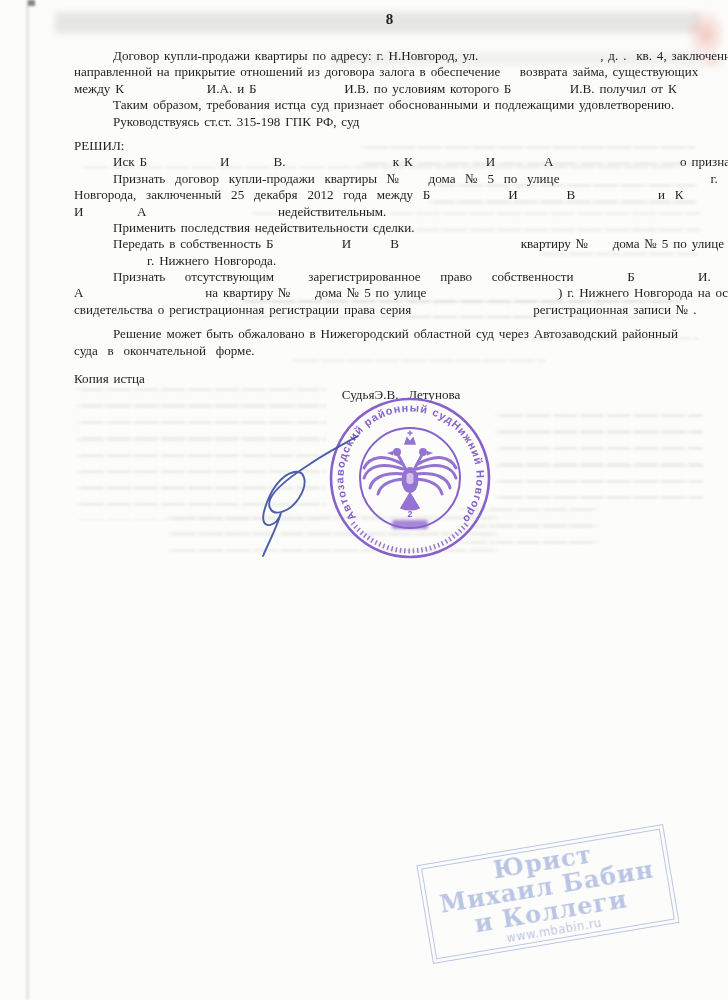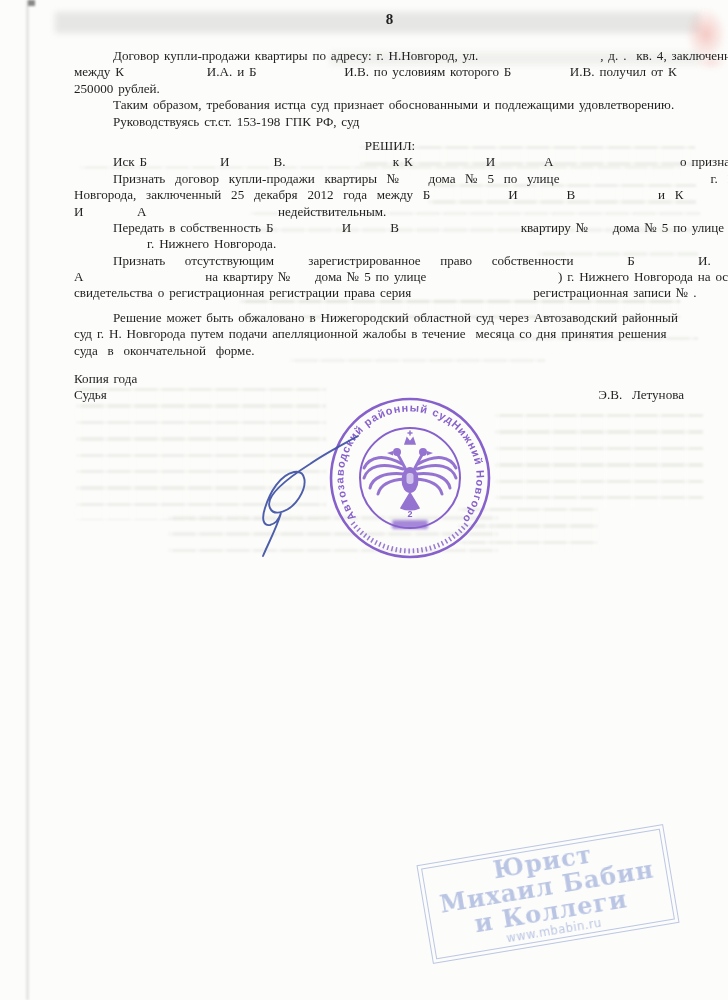--- a/index.html
+++ b/index.html
@@ -19,24 +19,24 @@
   .corner-mark{position:absolute;left:28px;top:0;width:7px;height:6px;background:rgba(40,40,40,.55);filter:blur(1px);}
 
   
   .pagenum{position:absolute;left:0;top:11px;width:780px;text-align:center;
     font-size:15px;font-weight:bold;letter-spacing:1px;}
 
   
   .doc{position:absolute;left:74px;top:48px;width:632px;font-size:13.1px;line-height:16.4px;
        word-spacing:1.6px;}
   .doc .line{white-space:pre;height:16.4px;}
-  .doc .line.center{text-align:center;white-space:normal;}
+  .doc .line.center{text-align:left;white-space:normal;}
   .doc .line.gap8{height:8px;}
   .doc .line.gap4{height:4px;}
-  .doc .line.split{display:flex;justify-content:space-between;white-space:pre;}
+  .doc .line.split{display:flex;justify-content:center;white-space:pre;margin-left:44px;}
   .doc .line.split .right{padding-right:22px;}
 
   
   .ghost{position:absolute;filter:blur(1.2px);opacity:.5;pointer-events:none;
     background-image:
       repeating-linear-gradient(90deg, rgba(252,252,250,.55) 0 5px, rgba(252,252,250,0) 5px 27px),
       repeating-linear-gradient(180deg, rgba(118,132,106,.22) 0 3.5px, rgba(0,0,0,0) 3.5px 16.4px);}
   .ghost.strong{opacity:.8;}
 
   
@@ -79,42 +79,42 @@
   <div class="ghost strong" style="left:240px;top:300px;width:440px;height:18px"></div>
   <div class="ghost" style="left:500px;top:337px;width:198px;height:16px;opacity:.45"></div>
   <div class="ghost" style="left:290px;top:359px;width:255px;height:12px;opacity:.4"></div>
   <div class="ghost" style="left:76px;top:388px;width:250px;height:132px"></div>
   <div class="ghost" style="left:495px;top:414px;width:208px;height:96px;opacity:.55"></div>
   <div class="ghost" style="left:458px;top:508px;width:140px;height:46px"></div>
   <div class="ghost" style="left:168px;top:516px;width:330px;height:42px;opacity:.45"></div>
 
   <div class="doc" id="doc-text">
       <div class="line">        Договор купли-продажи квартиры по адресу: г. Н.Новгород, ул.                         , д. .  кв. 4, заключенный</div>
+      <div class="line">направленной на прикрытие отношений из договора залога в обеспечение    возврата займа, существующих</div>
       <div class="line">между К                 И.А. и Б                  И.В. по условиям которого Б            И.В. получил от К                 И.А.</div>
-      <div class="line">250000 рублей.</div>
       <div class="line">        Таким образом, требования истца суд признает обоснованными и подлежащими удовлетворению.</div>
-      <div class="line">        Руководствуясь ст.ст. 153-198 ГПК РФ, суд</div>
+      <div class="line">        Руководствуясь ст.ст. 315-198 ГПК РФ, суд</div>
       <div class="line gap8"></div>
       <div class="line center">РЕШИЛ:</div>
       <div class="line">        Иск Б               И         В.                      к К               И          А                          о признании договора</div>
       <div class="line">        Признать  договор  купли-продажи  квартиры  №      дома  №  5  по  улице                               г.  Нижнего</div>
       <div class="line">Новгорода,  заключенный  25  декабря  2012  года  между  Б                И          В                 и  К</div>
       <div class="line">И           А                           недействительным.</div>
+      <div class="line">        Применить последствия недействительности сделки.</div>
       <div class="line">        Передать в собственность Б              И        В                         квартиру №     дома № 5 по улице .</div>
       <div class="line">               г. Нижнего Новгорода.</div>
       <div class="line">        Признать    отсутствующим       зарегистрированное    право    собственности           Б             И.</div>
       <div class="line">А                         на квартиру №     дома № 5 по улице                           ) г. Нижнего Новгорода на основании</div>
       <div class="line">свидетельства о регистрационная регистрации права серия                         регистрационная записи № .</div>
       <div class="line gap8"></div>
       <div class="line">        Решение может быть обжаловано в Нижегородский областной суд через Автозаводский районный</div>
-      <div class="line">суд г. Н. Новгорода путем подачи апелляционной жалобы в течение  месяца со дня принятия решения</div>
       <div class="line">суда  в  окончательной  форме.</div>
       <div class="line gap4"></div>
       <div class="line gap8"></div>
-      <div class="line">Копия года</div>
+      <div class="line">Копия истца</div>
       <div class="line split"><span>Судья</span><span class="right">Э.В.  Летунова</span></div>
     </div>
 
   <svg class="stamp" viewBox="0 0 168 168">
     <g stroke="var(--stamp-ink,#7e54c8)" fill="none">
       <circle cx="84" cy="84" r="79" stroke-width="2.6"></circle>
       <circle cx="84" cy="84" r="50" stroke-width="2"></circle>
       <path d="M 26.5 128.9 A 73 73 0 0 0 141.5 128.9" stroke-width="5" stroke-dasharray="1.5 2.8" opacity=".85"></path>
     </g>
     <defs>

